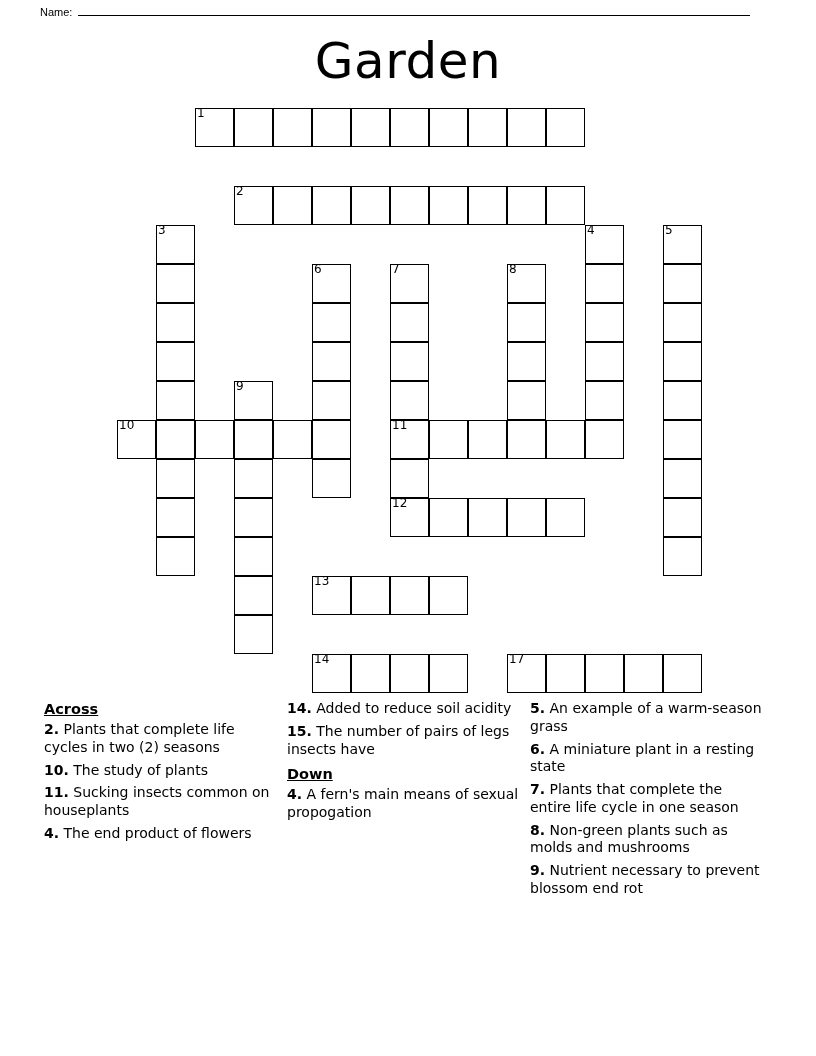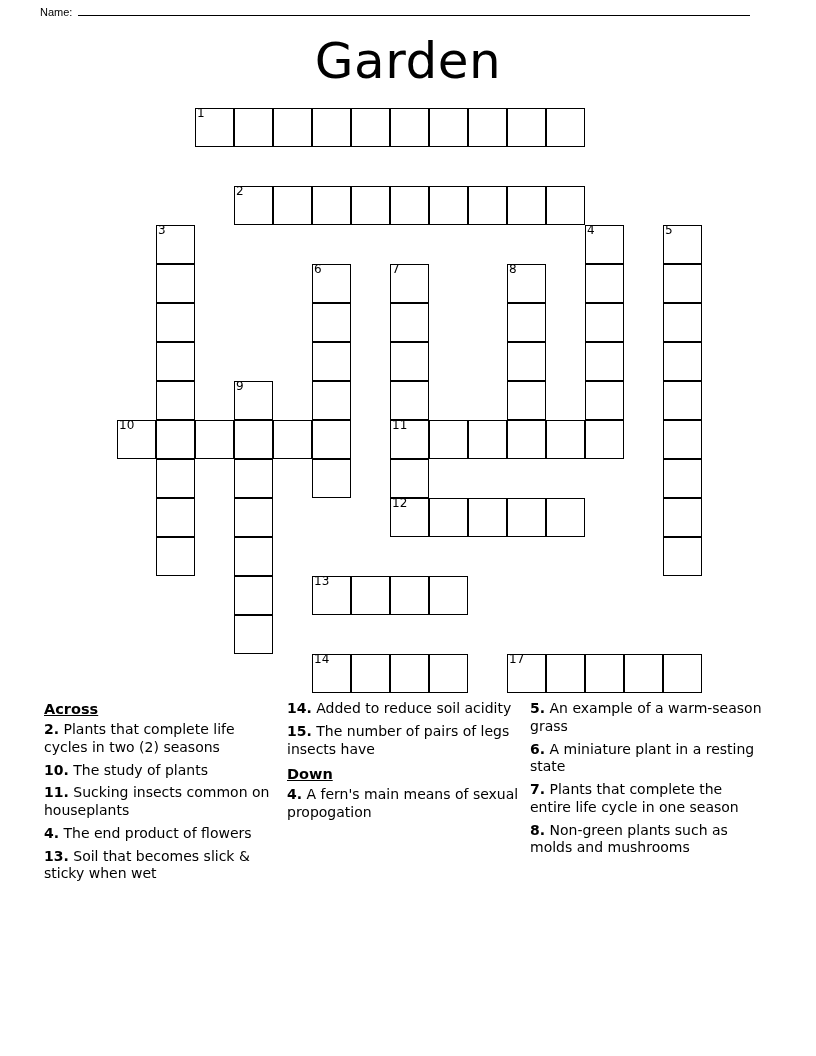--- a/index.html
+++ b/index.html
@@ -249,29 +249,29 @@
     <div class="cell" style="left: 663px; top: 654px;"></div>
   </div>
 
 <div id="clues">
   <div class="clue-col col1">
     <div class="section-head">Across</div>
     <div class="clue"><span class="cnum">2.</span> <span>Plants that complete life cycles in two (2) seasons</span></div>
     <div class="clue"><span class="cnum">10.</span> <span>The study of plants</span></div>
     <div class="clue"><span class="cnum">11.</span> <span>Sucking insects common on houseplants</span></div>
     <div class="clue"><span class="cnum">4.</span> <span>The end product of flowers</span></div>
-    <div class="clue"><span class="cnum">13.</span> <span>Soil that becomes slick &amp; sticky when wet</span></div>
   </div>
 
   <div class="clue-col col2">
     <div class="clue"><span class="cnum">14.</span> <span>Added to reduce soil acidity</span></div>
     <div class="clue"><span class="cnum">15.</span> <span>The number of pairs of legs insects have</span></div>
     <div class="section-head spacer-head">Down</div>
     <div class="clue"><span class="cnum">4.</span> <span>A fern's main means of sexual propogation</span></div>
   </div>
 
   <div class="clue-col col3">
     <div class="clue"><span class="cnum">5.</span> <span>An example of a warm-season grass</span></div>
     <div class="clue"><span class="cnum">6.</span> <span>A miniature plant in a resting state</span></div>
     <div class="clue"><span class="cnum">7.</span> <span>Plants that complete the entire life cycle in one season</span></div>
     <div class="clue"><span class="cnum">8.</span> <span>Non-green plants such as molds and mushrooms</span></div>
+    <div class="clue"><span class="cnum">9.</span> <span>Nutrient necessary to prevent blossom end rot</span></div>
   </div>
 </div>
 
 </body></html>

